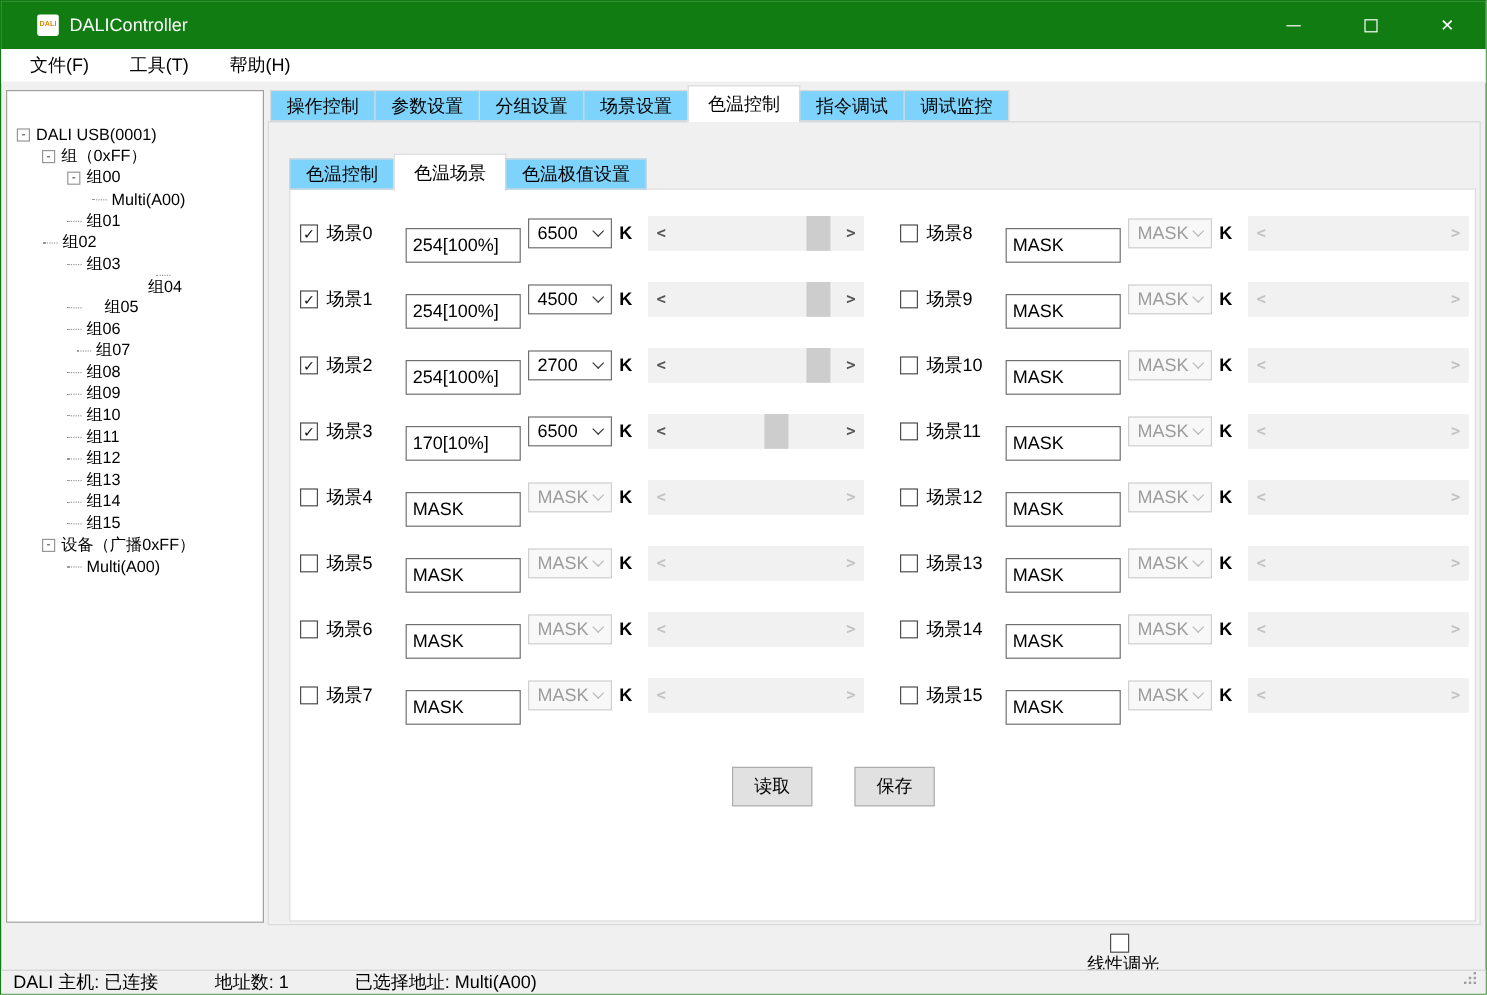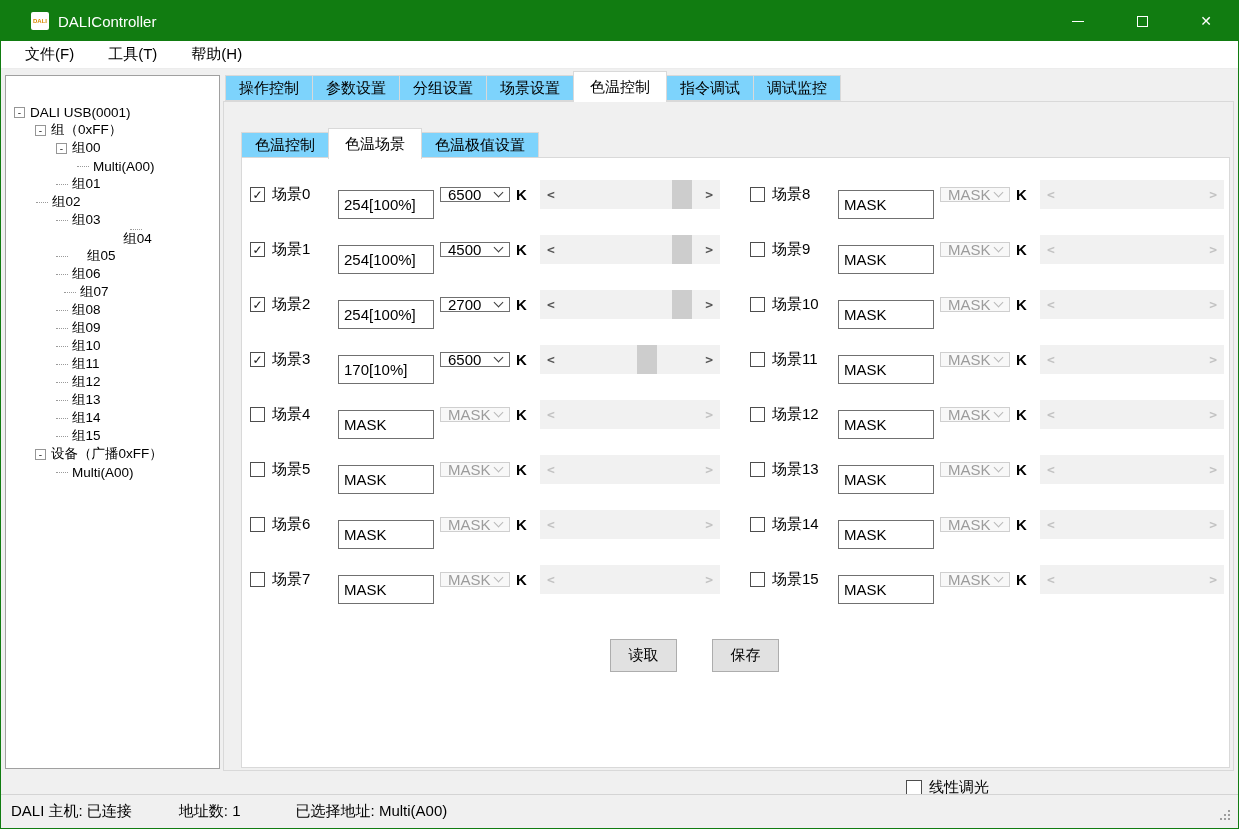--- a/index.html
+++ b/index.html
@@ -59,21 +59,21 @@
   .scene-col.right { left:508px; width:474px; }
   .scene-row { display:flex; align-items:center; height:29px; margin-bottom:26px; }
   .cbwrap { width:88px; display:flex; align-items:center; flex:none; }
   .cb { width:15px; height:15px; border:1px solid #4d4d4d; background:#fff;
     margin-right:7px; flex:none; display:flex; align-items:center; justify-content:center;
     font-size:12px; color:#111; line-height:1; }
   .scene-label { font-size:15px; }
   .level-input { width:96px; height:29px; border:1px solid #707070; font-size:15px;
     padding:0 5px; margin-right:6px; flex:none; font-family:inherit; color:#000;
     background:#fff;margin-top:19px; }
-  .combo { width:70px; height:15px; border:1px solid #707070; background:#fff;
+  .combo { width:70px; height:25px; border:1px solid #707070; background:#fff;
     display:flex; align-items:center; justify-content:space-between; padding:0 7px;
     margin-right:6px; flex:none; font-size:15px; color:#000; }
   .combo .chev { width:7px; height:7px; border-right:1.6px solid #3c3c3c;
     border-bottom:1.6px solid #3c3c3c; transform:rotate(45deg); margin-top:-4px; flex:none; }
   .combo.disabled { background:#f8f8f8; border-color:#cfcfcf; color:#9c9c9c; }
   .combo.disabled .chev { border-color:#b9b9b9; }
   .kunit { width:16px; font-size:15px; font-weight:600; margin-right:8px; flex:none; }
   .hscroll { flex:1; height:29px; background:#f1f1f1; position:relative;
     display:flex; align-items:center; justify-content:space-between; padding:0 7px; }
   .hscroll .arr { font-size:13px; font-weight:bold; color:#555;
@@ -83,25 +83,25 @@
 
   
   .btn { position:absolute; width:67px; height:33px; background:#e1e1e1;
     border:1px solid #adadad; font-size:15px; display:flex; align-items:center;
     justify-content:center; font-family:inherit; }
   .btn-read { left:368px; top:481px; }
   .btn-save { left:470px; top:481px; }
 
   
   .linear-dim { position:absolute; left:905px; top:777px; display:flex;
-    align-items:center; font-size:15px; }
+    align-items:center; font-size:15px;flex-direction:column; }
   .linear-dim .cb { width:16px; height:16px; }
 
   
-  .statusbar { position:absolute; left:0; right:0; bottom:0; height:34px;
+  .statusbar { position:absolute; left:0; right:0; bottom:0; height:20px;
     background:#f0f0f0; border-top:1px solid #d4d4d4; display:flex;
     align-items:center; padding-left:10px; font-size:15px; }
   .status-item.s2 { margin-left:47px; }
   .status-item.s3 { margin-left:55px; }
   .grip { position:absolute; right:6px; bottom:6px; width:12px; height:12px; }
   .grip::before { content:""; position:absolute; left:0; top:0; width:2px; height:2px;
     background:transparent;
     box-shadow:8px 0 #9d9d9d, 4px 4px #9d9d9d, 8px 4px #9d9d9d,
                0 8px #9d9d9d, 4px 8px #9d9d9d, 8px 8px #9d9d9d; }
 </style>

